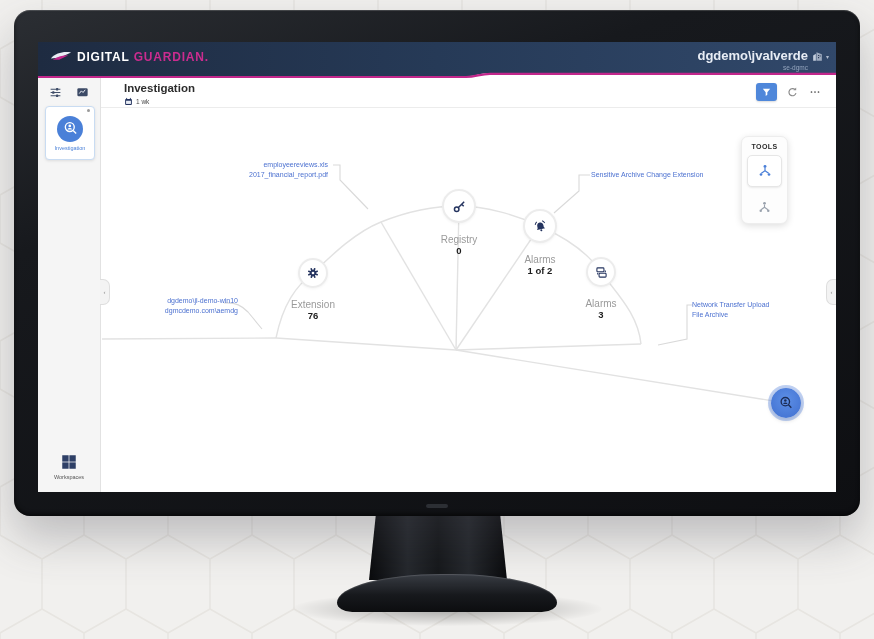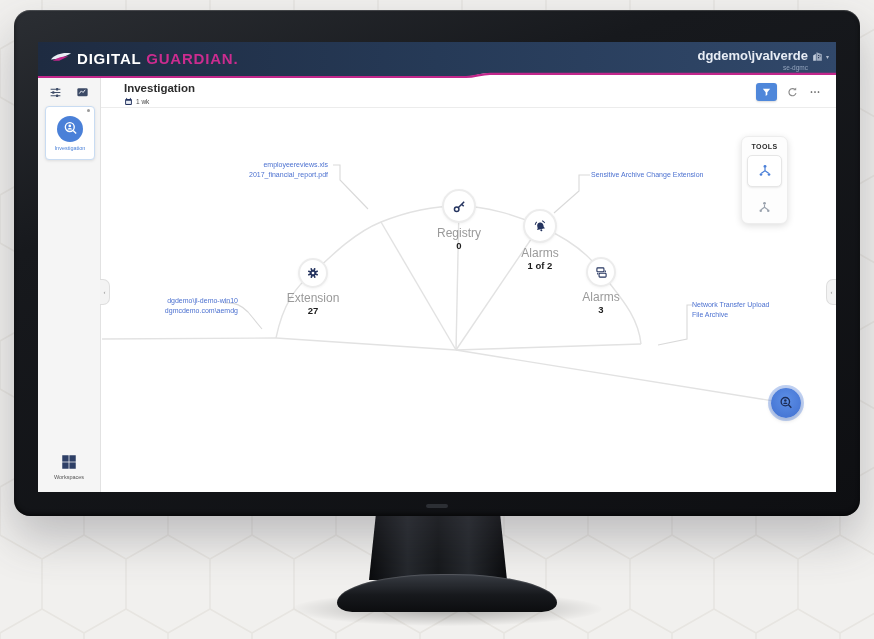--- a/index.html
+++ b/index.html
@@ -36,21 +36,21 @@
 
   
   .screen{
     position:absolute;left:24px;top:32px;width:798px;height:450px;
     background:#ffffff;overflow:hidden;
   }
 
   
   .navbar-svg{position:absolute;left:0;top:0;z-index:5;}
   .brand{position:absolute;left:12px;top:8px;z-index:6;display:flex;align-items:center;gap:5px;}
-  .brand-text{font-size:15px;font-weight:bold;letter-spacing:.8px;color:#fff;}
+  .brand-text{font-size:12px;font-weight:bold;letter-spacing:.8px;color:#fff;}
   .brand-text .p2{color:#cb2c8f;}
   .user-block{position:absolute;right:28px;top:6px;z-index:6;text-align:right;line-height:1.25;}
   .user-name{font-size:13px;color:#e8edf5;font-weight:bold;}
   .user-org{font-size:6.5px;color:#94a4bd;}
   .org-wrap{position:absolute;right:7px;top:8px;z-index:6;display:flex;align-items:center;gap:2px;}
   .caret{color:#aeb9cc;font-size:6px;}
 
   
   .sidebar{
     position:absolute;left:0;top:36px;bottom:0;width:62px;z-index:4;
@@ -80,21 +80,21 @@
 
   
   .edges{position:absolute;left:0;top:0;z-index:3;pointer-events:none;}
 
   
   .node{position:absolute;width:80px;display:flex;flex-direction:column;align-items:center;z-index:4;cursor:pointer;}
   .circle{background:#fff;border:2px solid #ececec;border-radius:50%;box-shadow:0 1px 3px rgba(0,0,0,.05);display:flex;align-items:center;justify-content:center;}
   .d34{width:30px;height:30px;}
   .d30{width:26px;height:26px;}
   .d40{width:36px;height:36px;}
-  .nlabel{margin-top:3px;font-size:12px;color:#9a9a9a;}
+  .nlabel{margin-top:11px;font-size:10px;color:#9a9a9a;}
   .ncount{font-size:9.5px;font-weight:bold;color:#1c1c1c;}
   .center-label{margin-top:3px;font-size:8.5px;font-style:italic;color:#8f8f8f;}
   #node-files{left:303px;top:163px;}
   #node-registry{left:381px;top:147px;}
   #node-alarms{left:462px;top:167px;}
   #node-network{left:523px;top:215px;}
   #node-processes{left:235px;top:216px;}
   #node-machines{left:198px;top:279px;}
   #node-operations{left:563px;top:287px;}
   #node-center{left:378px;top:288px;}
@@ -338,21 +338,21 @@
             <rect x="10.6" y="3" width="2.8" height="18" rx="1"></rect>
             <rect x="10.6" y="3" width="2.8" height="18" rx="1" transform="rotate(45 12 12)"></rect>
             <rect x="10.6" y="3" width="2.8" height="18" rx="1" transform="rotate(90 12 12)"></rect>
             <rect x="10.6" y="3" width="2.8" height="18" rx="1" transform="rotate(135 12 12)"></rect>
             <circle cx="12" cy="12" r="5.4"></circle>
           </g>
           <circle cx="12" cy="12" r="2.3" fill="#ffffff"></circle>
         </svg>
       </div>
       <div class="nlabel">Extension</div>
-      <div class="ncount">27</div>
+      <div class="ncount">76</div>
     </div>
 
 
 
 
     <div class="ann right" id="ann-files">
       <div>employeereviews.xls</div>
       <div>2017_financial_report.pdf</div>
     </div>
     <div class="ann" id="ann-alarms">

